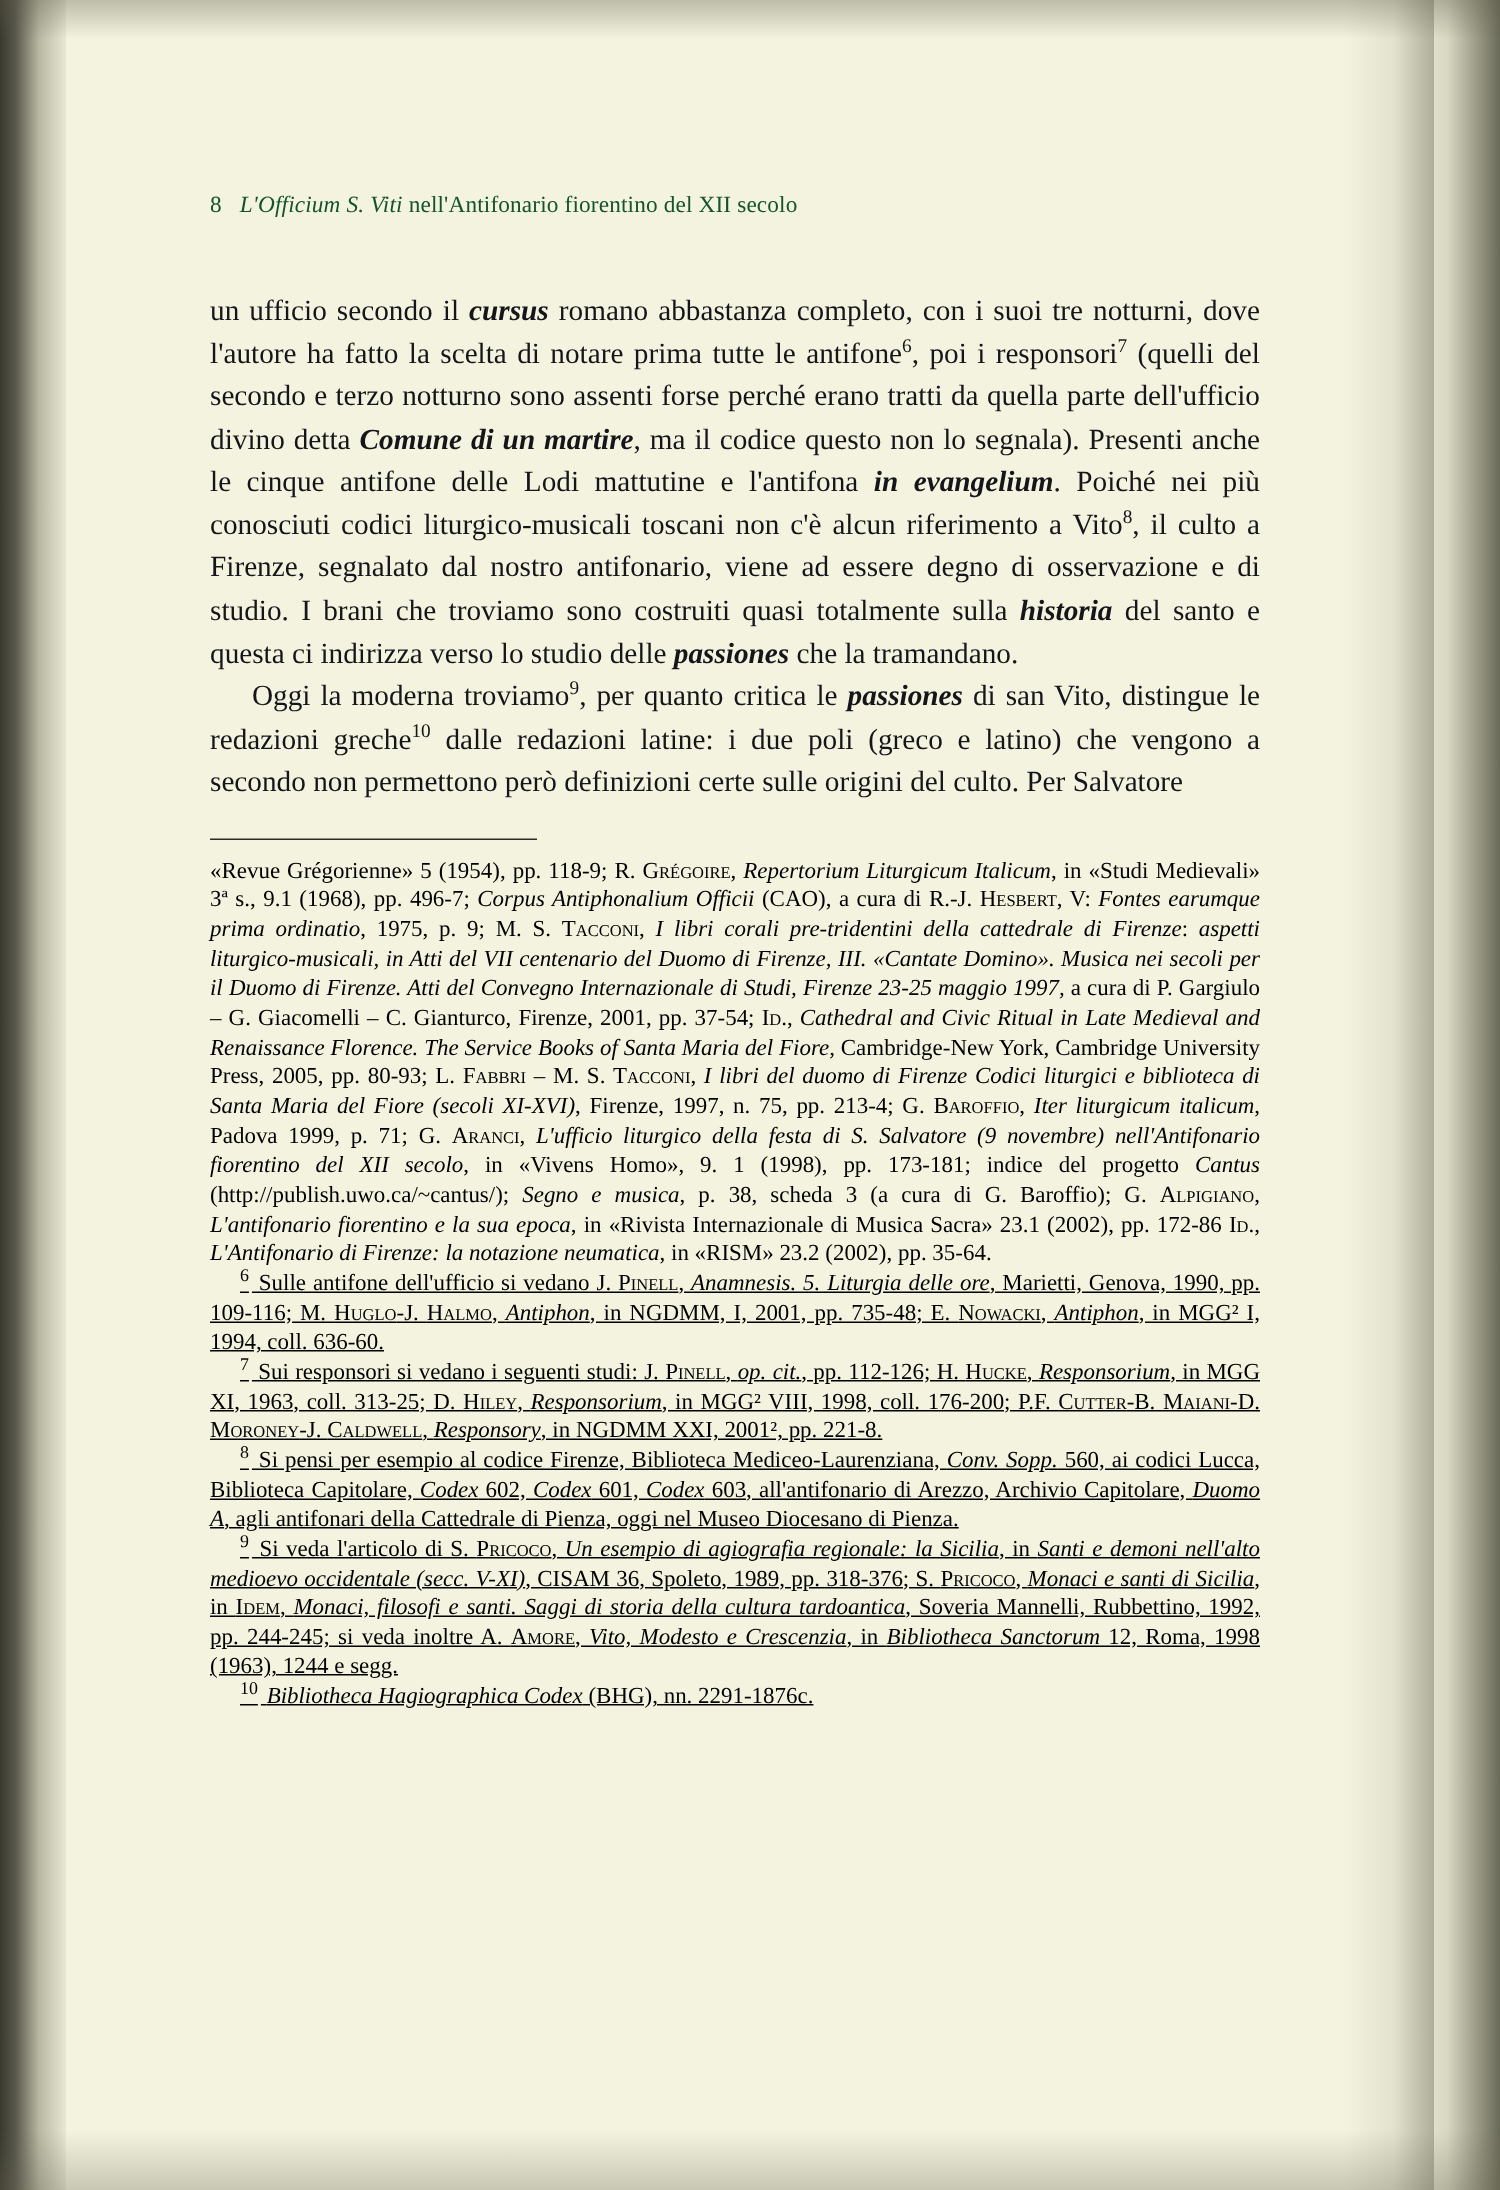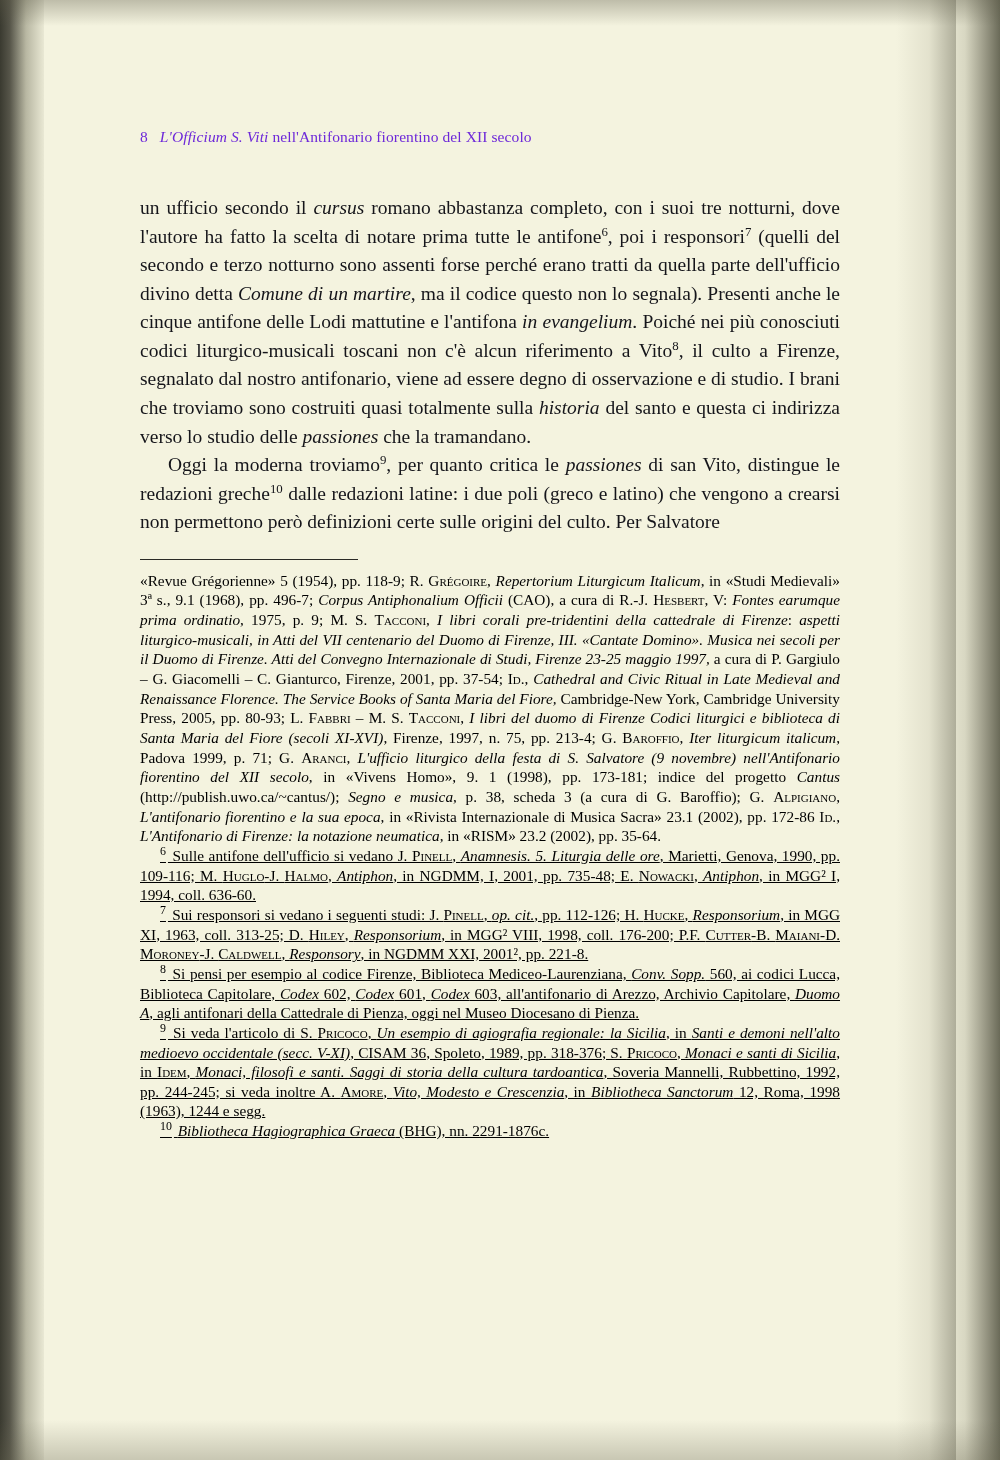--- a/index.html
+++ b/index.html
@@ -69,21 +69,21 @@
   .content {
     position: absolute;
     left: 96px;
     top: 0;
     width: 700px;
   }
 
   .running-head {
     margin-top: 128px;
     font-size: 15.5px;
-    color: #6d28d9;
+    color: #14532d;
     letter-spacing: 0.1px;
     white-space: nowrap;
   }
   .running-head .folio {
     margin-right: 12px;
   }
   .running-head i { font-style: italic; }
 
   .body-text {
     margin-top: 48px;
@@ -92,21 +92,21 @@
     color: #15151a;
     text-align: justify;
     text-justify: inter-word;
   }
   .body-text p {
     margin: 0;
   }
   .body-text p.indent {
     text-indent: 28px;
   }
-  .body-text i { font-style: italic; }
+  .body-text i { font-style: italic; font-weight: bold; }
   sup {
     font-size: 0.66em;
     vertical-align: super;
     line-height: 0;
   }
 
   .rule {
     margin-top: 22px;
     width: 218px;
     height: 1px;
@@ -147,32 +147,32 @@
 <div class="page">
   <div class="page-inner">
     <div class="content">
 
       <div class="running-head">
         <span class="folio">8</span><i>L'Officium S. Viti</i><span> nell'Antifonario fiorentino del XII secolo</span>
       </div>
 
       <div class="body-text">
         <p><span>un ufficio secondo il </span><i>cursus</i><span> romano abbastanza completo, con i suoi tre notturni, dove l'autore ha fatto la scelta di notare prima tutte le antifone</span><sup>6</sup><span>, poi i responsori</span><sup>7</sup><span> (quelli del secondo e terzo notturno sono assenti forse perché erano tratti da quella parte dell'ufficio divino detta </span><i>Comune di un martire</i><span>, ma il codice questo non lo segnala). Presenti anche le cinque antifone delle Lodi mattutine e l'antifona </span><i>in evangelium</i><span>. Poiché nei più conosciuti codici liturgico-musicali toscani non c'è alcun riferimento a Vito</span><sup>8</sup><span>, il culto a Firenze, segnalato dal nostro antifonario, viene ad essere degno di osservazione e di studio. I brani che troviamo sono costruiti quasi totalmente sulla </span><i>historia</i><span> del santo e questa ci indirizza verso lo studio delle </span><i>passiones</i><span> che la tramandano.</span></p>
-        <p class="indent"><span>Oggi la moderna troviamo</span><sup>9</sup><span>,  per quanto critica le </span><i>passiones</i><span> di san Vito, distingue le redazioni greche</span><sup>10</sup><span> dalle redazioni latine: i due poli (greco e latino) che vengono a crearsi non permettono però definizioni certe sulle origini del culto. Per Salvatore</span></p>
+        <p class="indent"><span>Oggi la moderna troviamo</span><sup>9</sup><span>,  per quanto critica le </span><i>passiones</i><span> di san Vito, distingue le redazioni greche</span><sup>10</sup><span> dalle redazioni latine: i due poli (greco e latino) che vengono a secondo non permettono però definizioni certe sulle origini del culto. Per Salvatore</span></p>
       </div>
 
       <div class="rule"></div>
 
       <div class="notes">
           <p><span>«Revue Grégorienne» 5 (1954), pp. 118-9; R. </span><span class="sc">Grégoire</span><span>, </span><i>Repertorium Liturgicum Italicum</i><span>, in «Studi Medievali» 3ª s., 9.1 (1968), pp. 496-7; </span><i>Corpus Antiphonalium Officii</i><span> (CAO), a cura di R.-J. </span><span class="sc">Hesbert</span><span>, V: </span><i>Fontes earumque prima ordinatio</i><span>, 1975, p. 9; M. S. </span><span class="sc">Tacconi</span><span>, </span><i>I libri corali pre-tridentini della cattedrale di Firenze</i><span>: </span><i>aspetti liturgico-musicali, in Atti del VII centenario del Duomo di Firenze, III. «Cantate Domino». Musica nei secoli per il Duomo di Firenze. Atti del Convegno Internazionale di Studi, Firenze 23-25 maggio 1997,</i><span> a cura di P. Gargiulo – G. Giacomelli – C. Gianturco, Firenze, 2001, pp. 37-54; </span><span class="sc">Id</span><span>., </span><i>Cathedral and Civic Ritual in Late Medieval and Renaissance Florence. The Service Books of Santa Maria del Fiore,</i><span> Cambridge-New York, Cambridge University Press, 2005, pp. 80-93; L. </span><span class="sc">Fabbri</span><span> – M. S. </span><span class="sc">Tacconi</span><span>, </span><i>I libri del duomo di Firenze Codici liturgici e biblioteca di Santa Maria del Fiore (secoli XI-XVI)</i><span>, Firenze, 1997, n. 75, pp. 213-4; G. </span><span class="sc">Baroffio</span><span>, </span><i>Iter liturgicum italicum</i><span>, Padova 1999, p. 71; G. </span><span class="sc">Aranci</span><span>, </span><i>L'ufficio liturgico della festa di S. Salvatore (9 novembre) nell'Antifonario fiorentino del XII secolo</i><span>, in «Vivens Homo», 9. 1 (1998), pp. 173-181; indice del progetto </span><i>Cantus</i><span> (http://publish.uwo.ca/~cantus/); </span><i>Segno e musica</i><span>, p. 38, scheda 3 (a cura di G. Baroffio); G. </span><span class="sc">Alpigiano</span><span>,  </span><i>L'antifonario fiorentino e la sua epoca</i><span>, in «Rivista Internazionale di Musica Sacra» 23.1 (2002), pp. 172-86  </span><span class="sc">Id</span><span>., </span><i>L'Antifonario di Firenze: la notazione neumatica</i><span>, in «RISM» 23.2 (2002), pp. 35-64.</span></p>
           <p class="note-indent"><span class="note-num">6</span><span> Sulle antifone dell'ufficio si vedano J. </span><span class="sc">Pinell</span><span>, </span><i>Anamnesis. 5. Liturgia delle ore</i><span>, Marietti, Genova, 1990, pp. 109-116; M. </span><span class="sc">Huglo</span><span>-J. </span><span class="sc">Halmo</span><span>, </span><i>Antiphon</i><span>, in NGDMM, I, 2001, pp. 735-48; E. </span><span class="sc">Nowacki</span><span>, </span><i>Antiphon</i><span>, in MGG² I, 1994, coll. 636-60.</span></p>
           <p class="note-indent"><span class="note-num">7</span><span> Sui responsori  si vedano i seguenti studi: J. </span><span class="sc">Pinell</span><span>, </span><i>op. cit.</i><span>, pp. 112-126; H. </span><span class="sc">Hucke</span><span>, </span><i>Responsorium</i><span>, in MGG XI, 1963, coll. 313-25; D. </span><span class="sc">Hiley</span><span>, </span><i>Responsorium</i><span>, in MGG² VIII, 1998, coll. 176-200; P.F. </span><span class="sc">Cutter</span><span>-B. </span><span class="sc">Maiani</span><span>-D. </span><span class="sc">Moroney</span><span>-J. </span><span class="sc">Caldwell</span><span>, </span><i>Responsory</i><span>, in NGDMM XXI, 2001², pp. 221-8.</span></p>
           <p class="note-indent"><span class="note-num">8</span><span> Si pensi per esempio al codice Firenze, Biblioteca Mediceo-Laurenziana, </span><i>Conv. Sopp.</i><span> 560, ai codici Lucca, Biblioteca Capitolare, </span><i>Codex</i><span> 602, </span><i>Codex</i><span> 601, </span><i>Codex</i><span> 603, all'antifonario di Arezzo, Archivio Capitolare, </span><i>Duomo A</i><span>, agli antifonari della Cattedrale di Pienza, oggi nel Museo Diocesano di Pienza.</span></p>
           <p class="note-indent"><span class="note-num">9</span><span> Si veda l'articolo di S. </span><span class="sc">Pricoco</span><span>, </span><i>Un esempio di agiografia regionale: la Sicilia</i><span>, in </span><i>Santi e demoni nell'alto medioevo occidentale (secc. V-XI)</i><span>, CISAM 36, Spoleto, 1989, pp. 318-376; S. </span><span class="sc">Pricoco</span><span>, </span><i>Monaci e santi di Sicilia</i><span>, in </span><span class="sc">Idem</span><span>, </span><i>Monaci, filosofi e santi. Saggi di storia della cultura tardoantica</i><span>, Soveria Mannelli, Rubbettino, 1992, pp. 244-245;  si veda inoltre A. </span><span class="sc">Amore</span><span>, </span><i>Vito, Modesto e Crescenzia</i><span>, in </span><i>Bibliotheca Sanctorum</i><span> 12, Roma, 1998 (1963), 1244 e segg.</span></p>
-          <p class="note-indent"><span class="note-num">10</span><span> </span><i>Bibliotheca Hagiographica Graeca</i><span> (BHG), nn. 2291-1876c.</span></p>
+          <p class="note-indent"><span class="note-num">10</span><span> </span><i>Bibliotheca Hagiographica Codex</i><span> (BHG), nn. 2291-1876c.</span></p>
         </div>
 
     </div>
   </div>
   <div class="fold"></div>
 </div>
 
 <div class="top-shadow"></div>
 <div class="bottom-shadow"></div>
 

